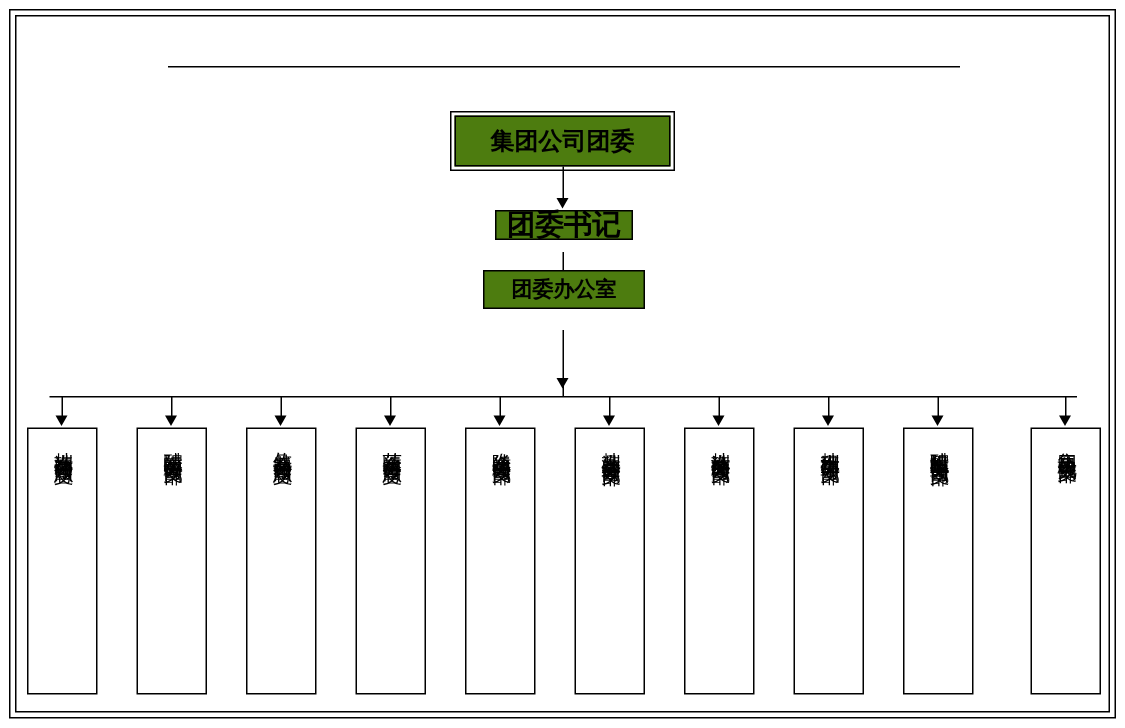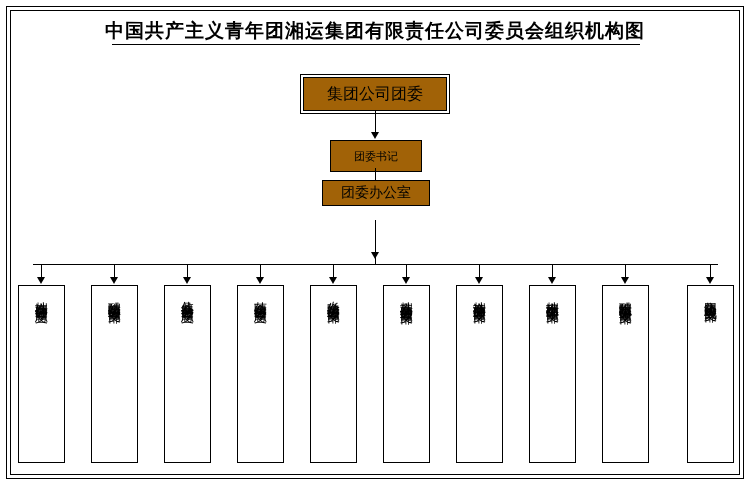--- a/index.html
+++ b/index.html
@@ -55,46 +55,46 @@
     width: 528px;
     height: 0;
     border-top: 1px solid #000;
   }
 
   
   .node {
     position: absolute;
     box-sizing: border-box;
     border: 1px solid #000;
-    background: #a16207;
+    background: #4d7c0f;
     color: #000;
     display: flex;
     align-items: center;
     justify-content: center;
     text-align: center;
-    font-weight: normal;
+    font-weight: bold;
   }
   .node.double {
     border: 1px solid #000;
     box-shadow: 0 0 0 2px #fff, 0 0 0 3px #000;
   }
 
   #node-top {
     left: 303px;
     top: 77px;
     width: 144px;
     height: 34px;
     font-size: 16px;
   }
   #node-sec {
     left: 330px;
     top: 140px;
     width: 92px;
-    height: 32px;
-    font-size: 11px;
+    height: 20px;
+    font-size: 19px;
   }
   #node-office {
     left: 322px;
     top: 180px;
     width: 108px;
     height: 26px;
     font-size: 14px;
   }
 
   
@@ -144,21 +144,20 @@
   }
 </style>
 </head>
 <body>
 
 <div id="page">
 
   <div class="outer-frame"></div>
   <div class="inner-frame"></div>
 
-  <div class="title">中国共产主义青年团湘运集团有限责任公司委员会组织机构图</div>
   <div class="title-underline"></div>
 
   <div class="node double" id="node-top">集团公司团委</div>
 
   <div class="vline" style="left:375px; top:111px; height:22px;"></div>
   <div class="arrow-down" style="left:371px; top:132px;"></div>
 
   <div class="node" id="node-sec">团委书记</div>
 
   <div class="vline" style="left:375px; top:168px; height:19px;"></div>

